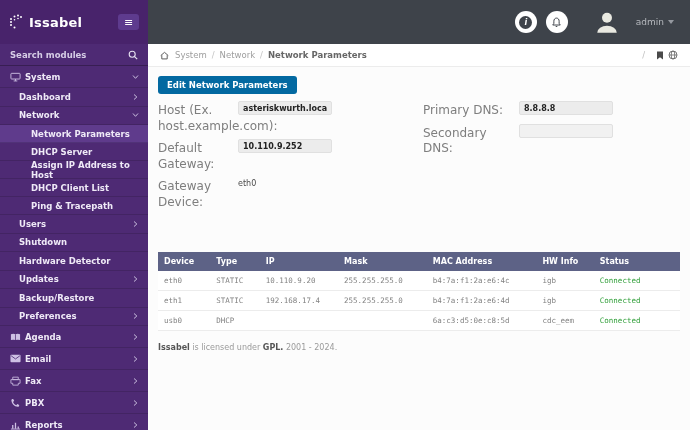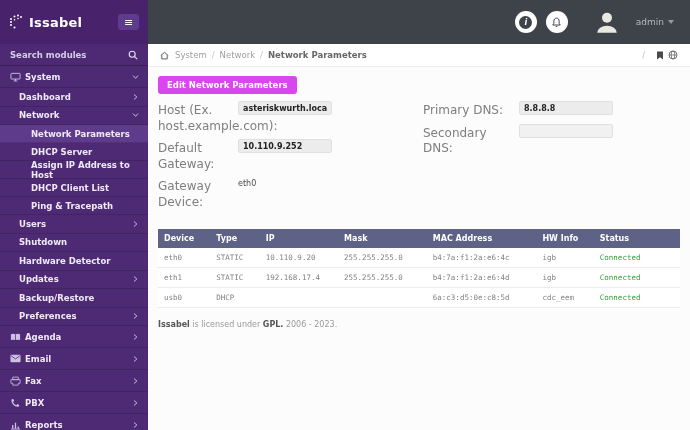--- a/index.html
+++ b/index.html
@@ -46,35 +46,35 @@
                     padding:0 12px; font-size:8.5px; color:#9e9e9e; }
   .crumb-home { color:#5d5d5d; display:flex; margin-right:6px; cursor:pointer; }
   .crumb { cursor:pointer; }
   .crumb-sep { color:#c4c4c4; margin:0 5px; }
   .crumb.last { color:#666; font-weight:bold; cursor:default; }
   .bc-right { margin-left:auto; display:flex; align-items:center; }
   .bc-slash { color:#c0c0c0; margin-right:7px; }
   .bc-ic { margin-left:4px; display:flex; cursor:pointer; }
 
   .main { padding:6px 10px; }
-  .edit-btn { display:inline-block; background:#d946ef; color:#fff; font-size:8.5px; font-weight:bold;
+  .edit-btn { display:inline-block; background:#0369a1; color:#fff; font-size:8.5px; font-weight:bold;
               padding:4px 9px; border-radius:3px; border:none; cursor:pointer; font-family:inherit; }
 
   .form { display:flex; margin-top:7px; }
   .fcol-left { width:268px; }
   .fcol-right { width:260px; margin-left:0; }
   .frow { display:flex; align-items:flex-start; margin-bottom:5px; min-height:15px; }
   .flabel { width:80px; color:#7e7e7e; font-size:12px; line-height:1.3; padding-top:2px; flex:none; }
   .fcol-right .flabel { width:96px; }
   .finput { width:94px; height:14px; background:#ececec; border:1px solid #e0e0e0; border-radius:2px;
             font-size:8px; font-weight:bold; color:#222; padding:0 4px; font-family:inherit; outline:none; }
   .finput.empty { background:#f1f1f1; }
   .fstatic { font-size:8px; color:#4a4a4a; padding-top:2px; }
 
-  table.nettable { margin-top:13px; width:100%; border-collapse:collapse; }
+  table.nettable { margin-top:36px; width:100%; border-collapse:collapse; }
   .nettable th { background:#5d6286; color:#fff; font-size:8px; font-weight:bold; text-align:left;
                  padding:5px 6px; }
   .nettable td { font-family:"DejaVu Sans Mono", monospace; font-size:7.5px; color:#828282;
                  padding:5px 6px; border-bottom:1px solid #ececec; background:#fff; }
   .nettable td.status { color:#2f9e38; }
 
   .footer { margin-top:12px; font-size:8px; color:#9a9a9a; }
   .footer .dark { color:#555; font-weight:bold; }
 
   svg { display:block; }
@@ -398,17 +398,17 @@
             <td>cdc_eem</td>
             <td class="status">Connected</td>
           </tr>
         </tbody>
       </table>
 
       <div class="footer">
         <span class="dark">Issabel</span>
         <span>is licensed under</span>
         <span class="dark">GPL.</span>
-        <span>2006 - 2023.</span>
+        <span>2001 - 2024.</span>
       </div>
     </div>
   </div>
 </div>
 
 </body></html>

